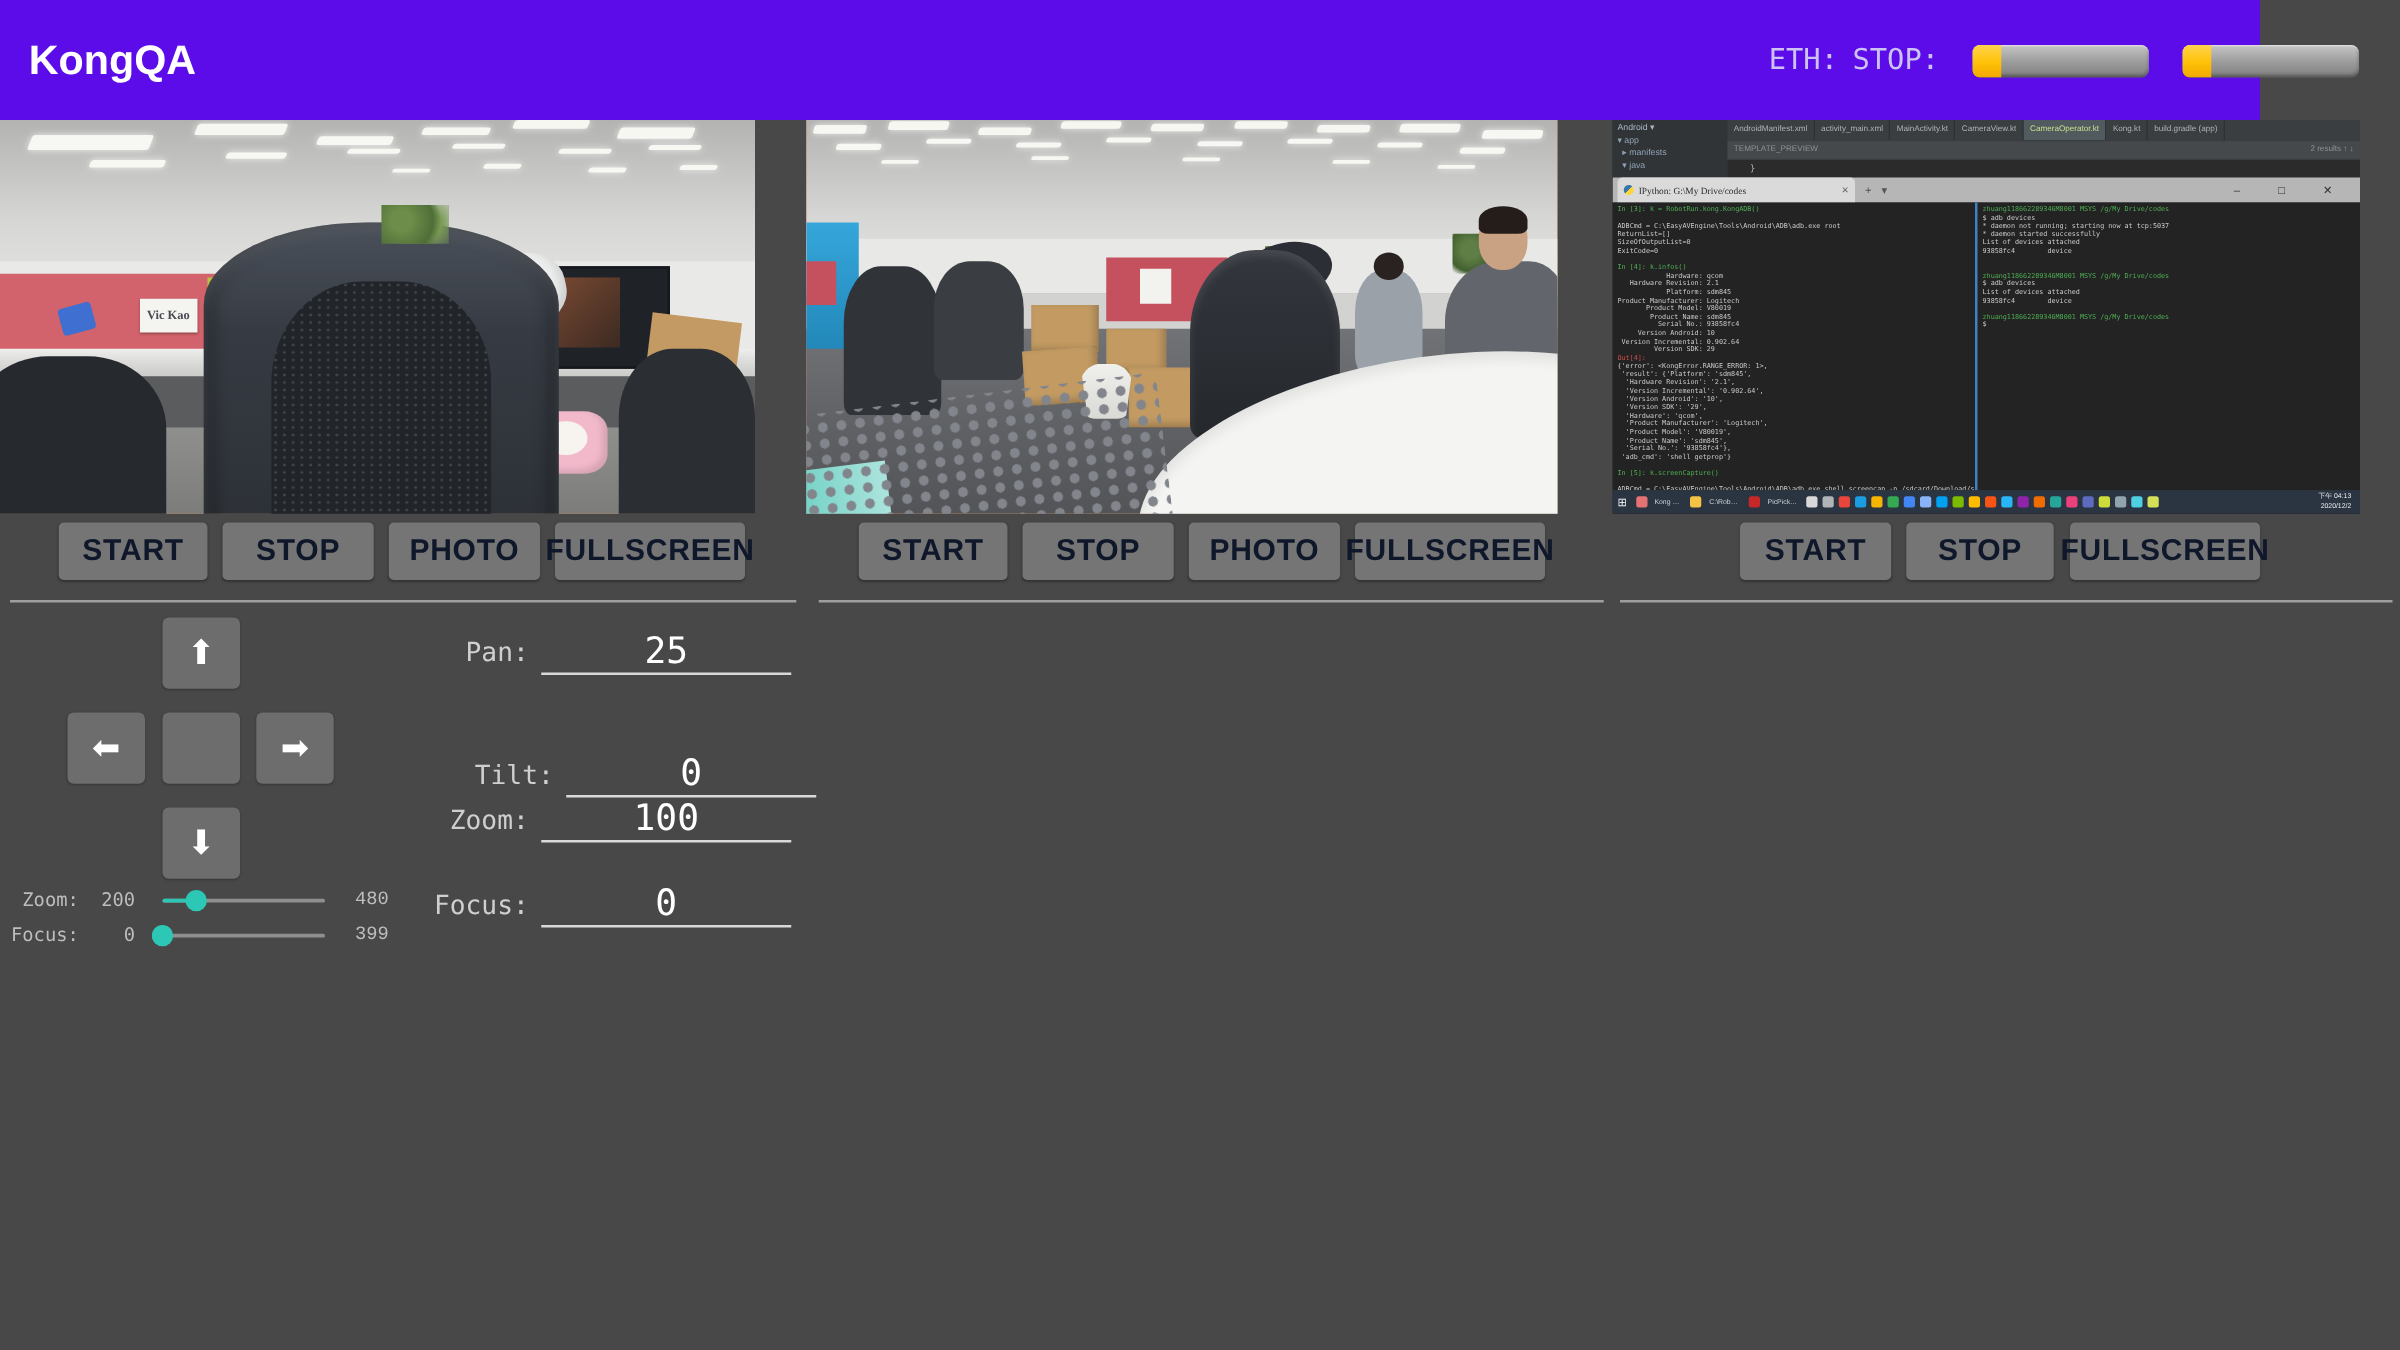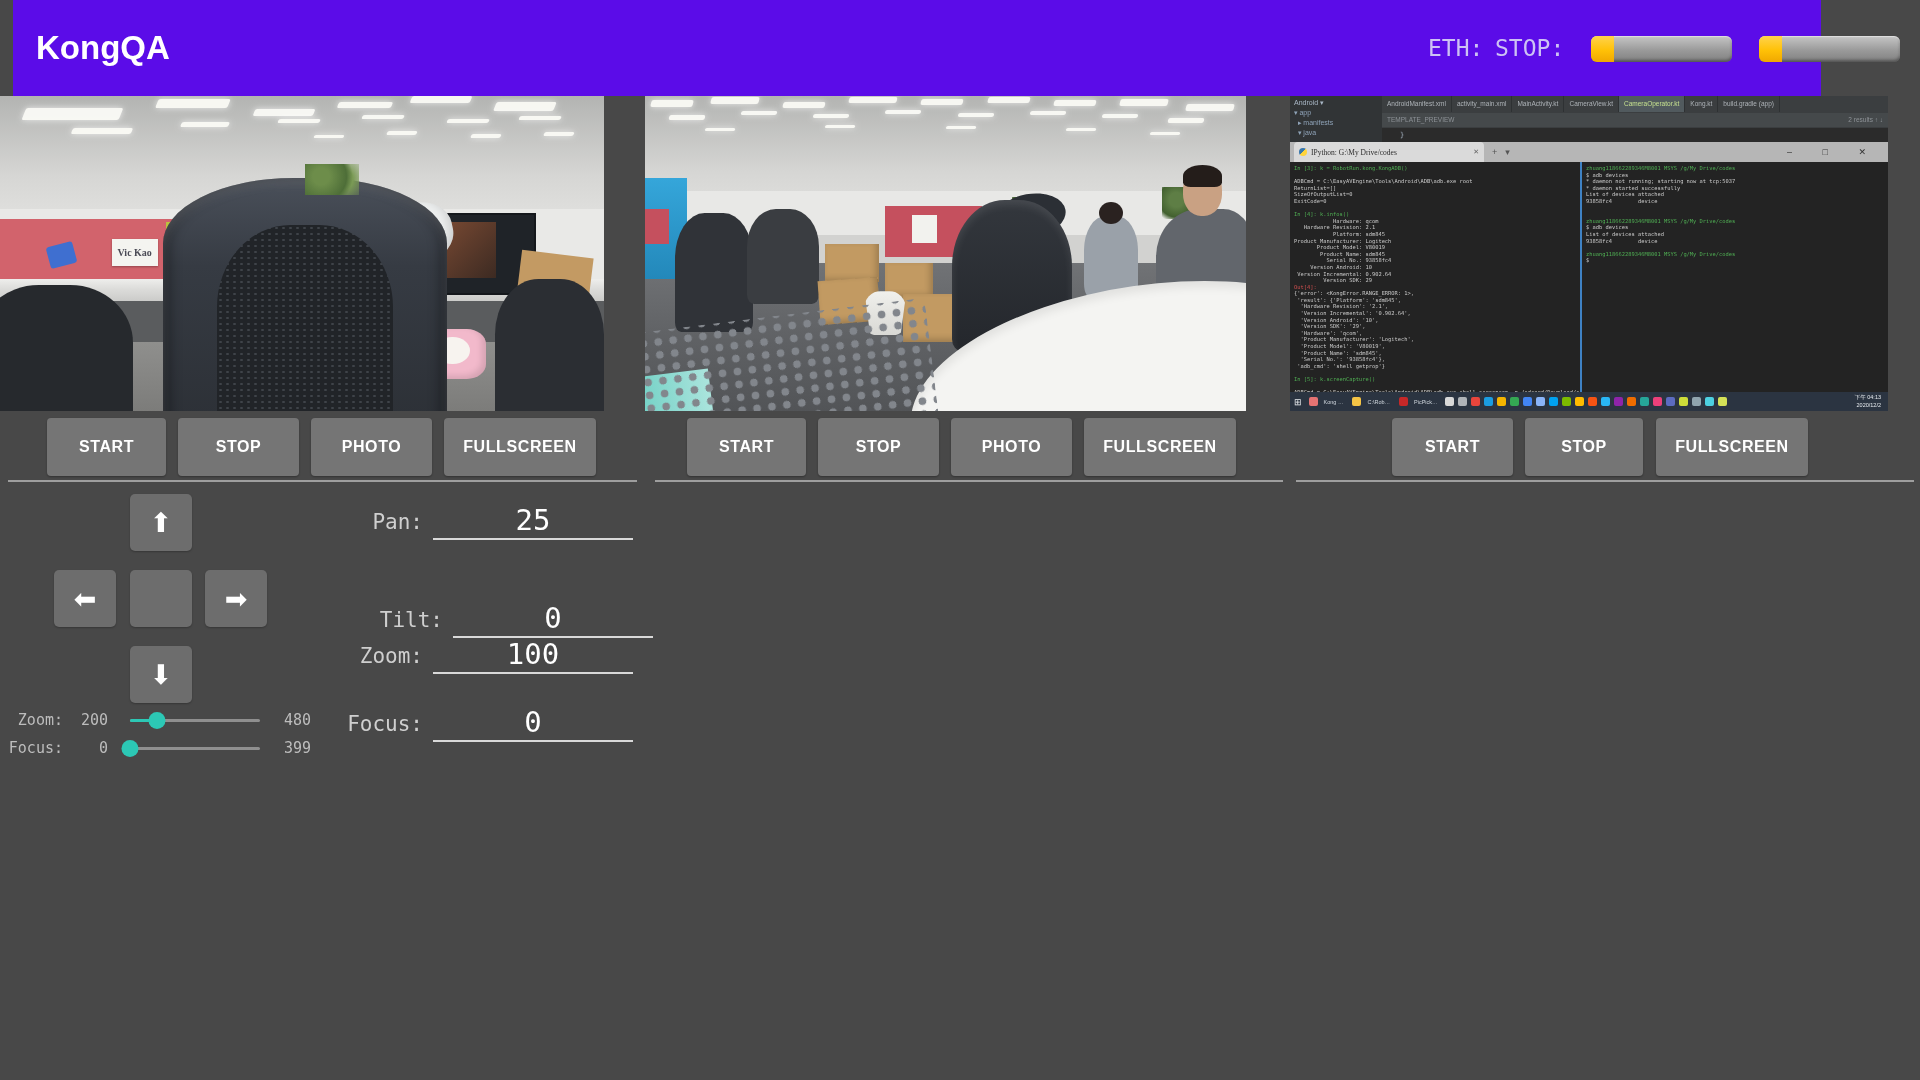--- a/index.html
+++ b/index.html
@@ -1,21 +1,21 @@
 <!DOCTYPE html>
 <html><head>
 <meta charset="utf-8">
 <style>
   html,body{margin:0;padding:0;width:1920px;height:1080px;overflow:hidden;background:#484848;
     font-family:"Liberation Sans",sans-serif;}
   .abs{position:absolute;}
   #app{position:relative;width:1920px;height:1080px;background:#484848;}
 
   
-  #header{left:13px;top:0;width:1808px;height:96px;background:#5b0ce8;}
+  #header{left:0;top:0;width:1808px;height:96px;background:#5b0ce8;}
   #app-title{left:23px;top:0;height:96px;line-height:96px;color:#ffffff;font-size:33px;font-weight:bold;}
   .nettext{top:0;height:96px;line-height:96px;color:#cdc2f4;font-size:23px;font-family:"DejaVu Sans Mono",monospace;}
   #eth-label{left:1415px;} #wifi-label{left:1482px;}
   .levelbar{top:36px;width:141px;height:26px;border-radius:6px;overflow:hidden;
     background:linear-gradient(180deg,#c6c6c6 0%,#9a9a9a 55%,#808080 100%);
     box-shadow:inset 0 1px 1px rgba(255,255,255,.5), inset 0 -2px 3px rgba(0,0,0,.35);}
   #eth-bar{left:1578px;} #wifi-bar{left:1746px;}
   .levelfill{position:absolute;left:0;top:0;height:100%;
     background:linear-gradient(180deg,#ffd34d 0%,#ffc107 55%,#f0a800 100%);}
 
@@ -109,40 +109,40 @@
   .taskbar{left:0;top:296px;width:100%;height:19px;background:#2b3441;display:flex;align-items:center;padding:0 4px;box-sizing:border-box;}
   .tb-start{color:#e6e9ec;font-size:9px;margin-right:5px;}
   .tb-ic{width:9px;height:9px;border-radius:2px;margin-right:4px;flex:0 0 auto;}
   .tb-app{display:flex;align-items:center;height:100%;border-bottom:2px solid #58b7d8;margin-right:5px;padding:0 2px;}
   .tb-app .lab{font-size:5.5px;color:#cfd6dd;margin-left:2px;white-space:nowrap;}
   .tb-clock{margin-left:auto;text-align:right;color:#e8ecf0;font-size:5.5px;line-height:1.3;padding-right:3px;white-space:nowrap;}
 
   
   .btnrow{top:418px;height:50px;display:flex;}
   #btnrow1{left:47px;} #btnrow2{left:687px;} #btnrow3{left:1392px;}
-  .cbtn{height:58px;margin-right:12px;border-radius:4px;background:#757575;color:#ffffff;
-    font-size:16px;font-weight:bold;letter-spacing:.6px;display:flex;align-items:center;justify-content:center;
+  .cbtn{height:46px;margin-right:12px;border-radius:4px;background:#757575;color:#0f172a;
+    font-size:24px;font-weight:bold;letter-spacing:.6px;display:flex;align-items:center;justify-content:center;
     box-shadow:0 1px 2px rgba(0,0,0,.3);white-space:nowrap;cursor:pointer;}
   .w119{width:119px;} .w121{width:121px;} .w152{width:152px;} .w118{width:118px;}
   .divider{top:480px;height:2px;background:#9e9e9e;}
   #div1{left:8px;width:629px;} #div2{left:655px;width:628px;} #div3{left:1296px;width:618px;}
 
   
   .dbtn{width:62px;height:57px;background:#6d6d6d;border-radius:5px;color:#ffffff;
     display:flex;align-items:center;justify-content:center;font-size:27px;cursor:pointer;
     font-family:"DejaVu Sans",sans-serif;box-shadow:0 1px 2px rgba(0,0,0,.25);}
   #dpad-up{left:130px;top:494px;} #dpad-left{left:54px;top:570px;} #dpad-center{left:130px;top:570px;}
   #dpad-right{left:205px;top:570px;} #dpad-down{left:130px;top:646px;}
 
   
   .srow{height:18px;}
   .slabel{position:absolute;font-family:"DejaVu Sans Mono",monospace;font-size:15px;color:#bdbdbd;line-height:18px;}
   .sl-name{left:8px;width:55px;text-align:right;}
   .sl-val{left:64px;width:44px;text-align:right;}
-  .sl-max{left:284px;width:44px;text-align:left;}
+  .sl-max{left:284px;width:44px;text-align:left;font-family:Liberation Mono, monospace;}
   .strack{position:absolute;left:130px;top:8px;width:130px;height:3px;background:#8f8f8f;border-radius:2px;}
   .sactive{position:absolute;left:0;top:0;height:3px;background:#2cc8b5;border-radius:2px;}
   .sthumb{position:absolute;top:-7px;width:17px;height:17px;border-radius:50%;background:#2cc8b5;transform:translateX(-50%);cursor:pointer;}
   #zoom-slider-row{left:0;top:711px;width:340px;}
   #focus-slider-row{left:0;top:739px;width:340px;}
 
   
   .frow{height:36px;}
   .flabel{position:absolute;left:250px;width:173px;text-align:right;font-family:"DejaVu Sans Mono",monospace;
     font-size:21px;color:#cfcfcf;line-height:36px;}

